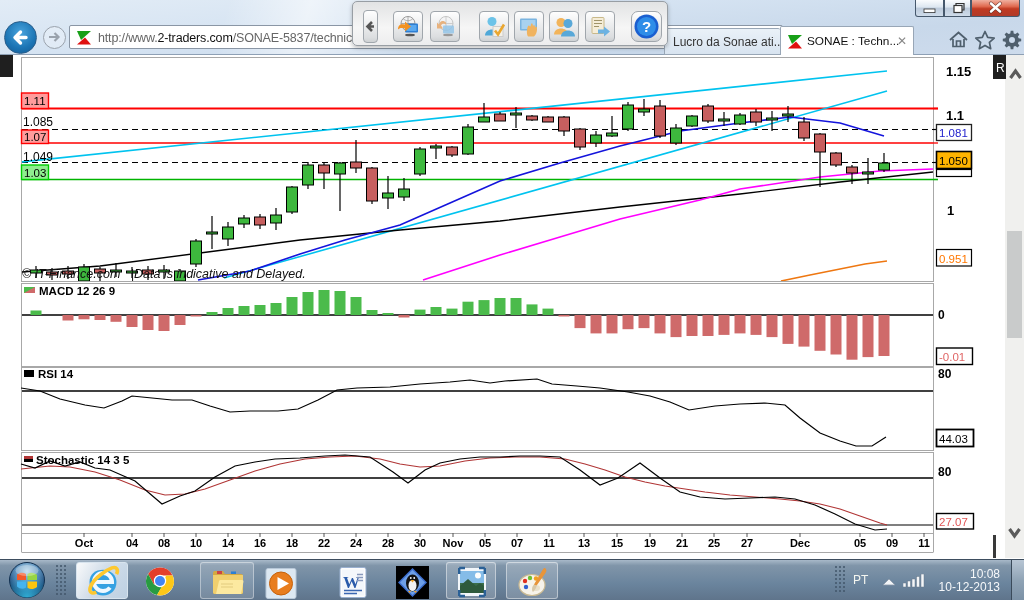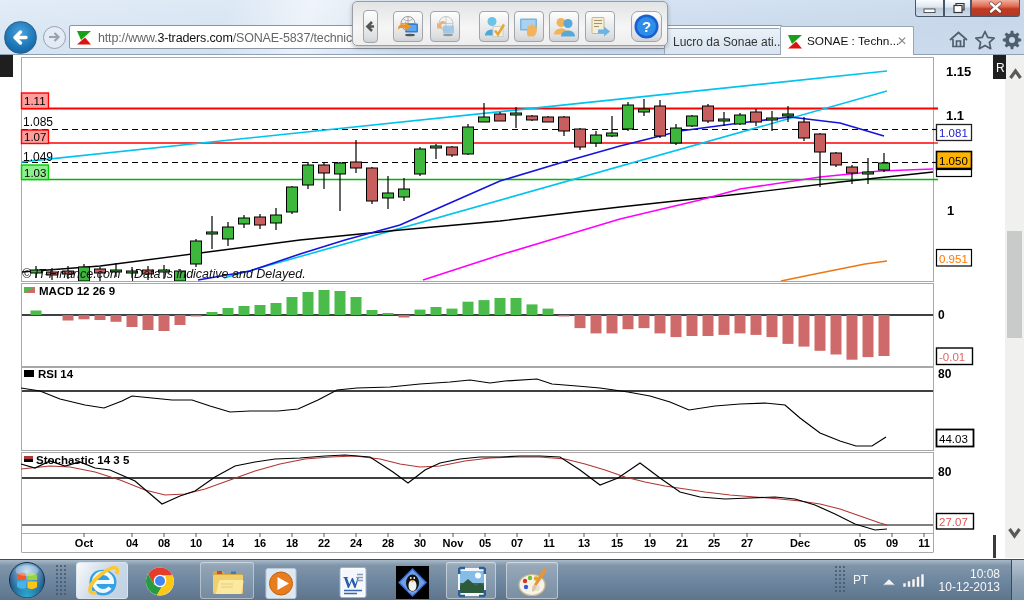--- a/index.html
+++ b/index.html
@@ -6,21 +6,21 @@
       </svg></div>
     <div class="circ" style="left:43px;top:26px;width:23px;height:23px;border:1.5px solid #9aa2ac;background:rgba(255,255,255,0.25)"><svg width="20" height="20">
         <path d="M5 10 H14 M10.5 6 L14.5 10 L10.5 14" stroke="#9aa2ac" stroke-width="2.2" fill="none"></path>
       </svg></div>
     <div id="abar">
       <svg style="position:absolute;left:6px;top:4px" width="16" height="16">
         <rect width="16" height="16" fill="#fff"></rect>
         <path d="M1 1 L15 1 L5 10 Z" fill="#18a018"></path>
         <path d="M1 14.5 L9 7.5 L15 14.5 Z" fill="#e01010"></path>
       </svg>
-      <div id="aurl">http://www.<b>3-traders.com</b>/SONAE-5837/technic</div>
+      <div id="aurl">http://www.<b>2-traders.com</b>/SONAE-5837/technic</div>
     </div>
     <div id="tab1">Lucro da Sonae ati...</div>
     <div id="tab2">
       <svg style="position:absolute;left:6px;top:7px" width="16" height="16">
         <path d="M1 1 L15 1 L5 10 Z" fill="#18a018"></path>
         <path d="M1 14.5 L9 7.5 L15 14.5 Z" fill="#e01010"></path>
       </svg>
       <span style="position:absolute;left:26px;font-size:11.8px">SONAE : Techn...</span>
       <span style="position:absolute;left:116px;color:#888;font-size:12px">✕</span>
     </div>

